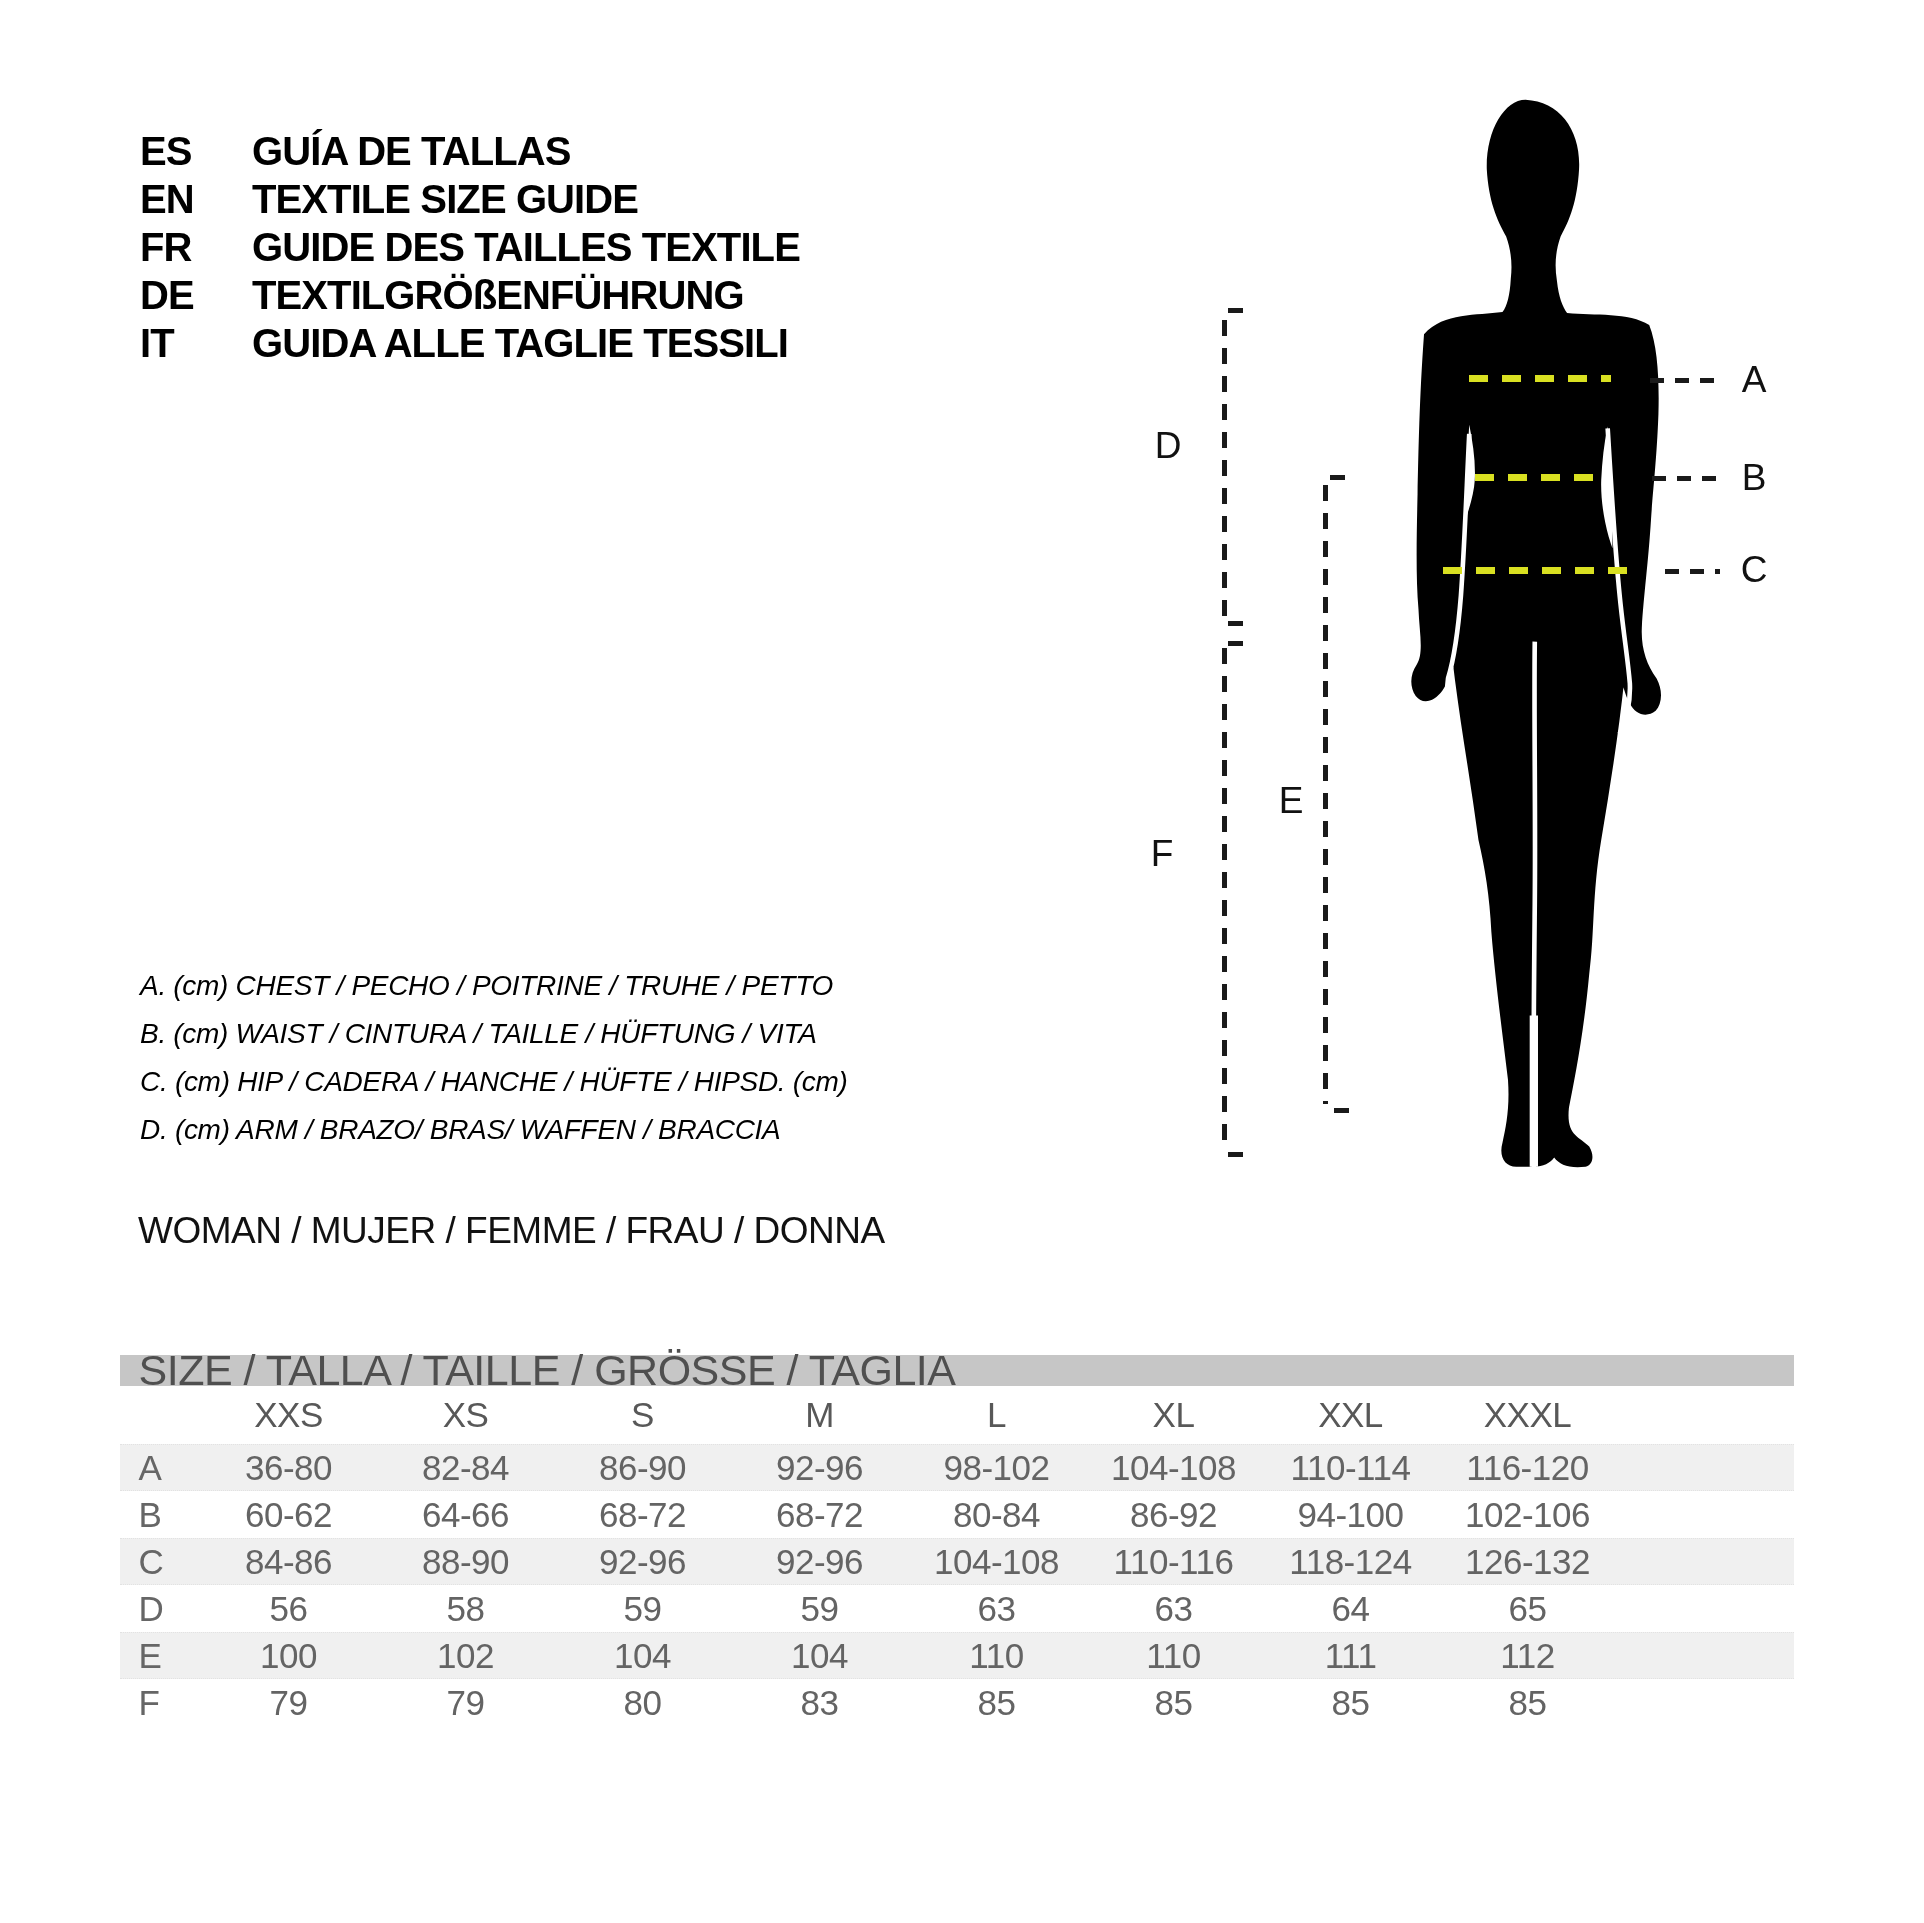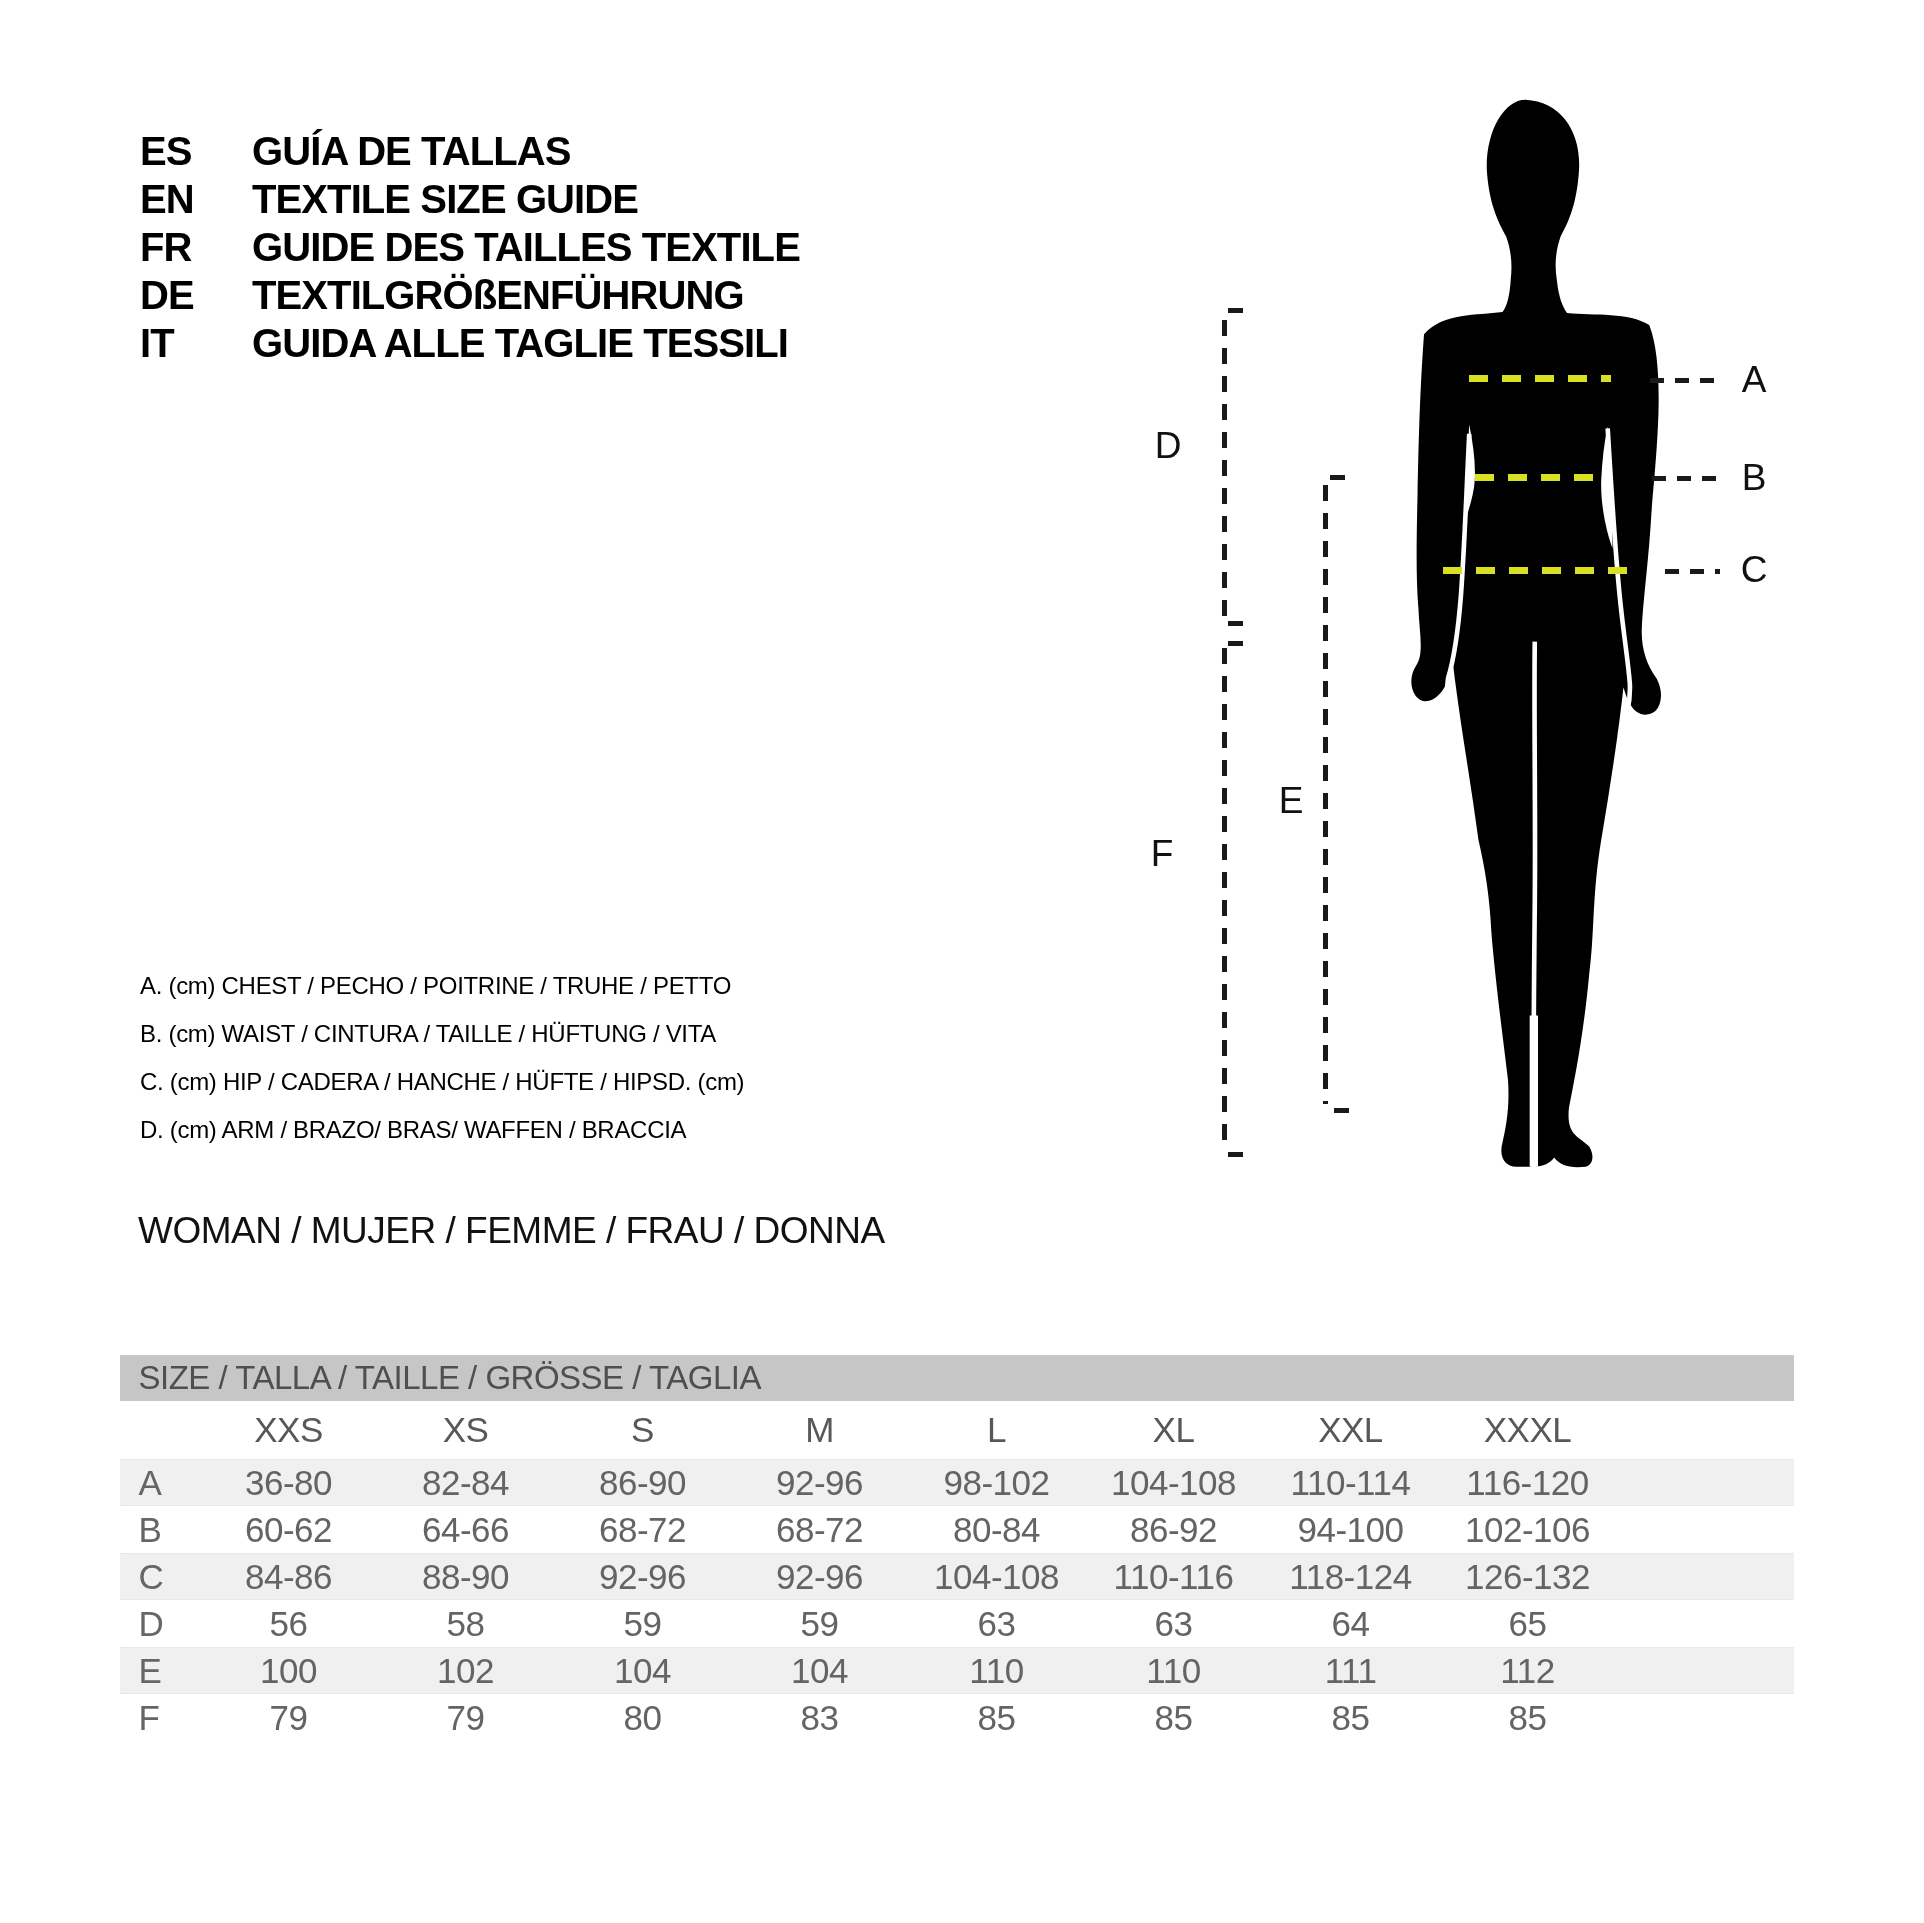--- a/index.html
+++ b/index.html
@@ -11,37 +11,37 @@
   .abs{position:absolute;}
 
   
   .lang-block{left:140px;top:127px;}
   .lang-row{display:flex;height:48px;align-items:center;}
   .lang-code{display:inline-block;width:112px;font-size:40px;font-weight:700;color:#000;letter-spacing:-0.9px;}
   .lang-title{font-size:40px;font-weight:700;color:#000;letter-spacing:-0.9px;white-space:nowrap;}
 
   
   .legend-block{left:140px;top:962px;}
-  .legend-line{height:48px;display:flex;align-items:center;font-size:24px;color:#000;letter-spacing:-0.3px;white-space:nowrap;}
+  .legend-line{height:48px;display:flex;align-items:center;font-size:28px;color:#000;letter-spacing:-0.3px;white-space:nowrap;font-style:italic;}
 
   
   .gender-line{left:138px;top:1208px;height:46px;display:flex;align-items:center;font-size:37px;color:#111;letter-spacing:-0.5px;}
 
   
   .figure-svg{left:1338px;top:74px;width:388px;height:1126px;}
   .vdash{width:4.6px;background:repeating-linear-gradient(180deg,#1a1a1a 0 15.7px,transparent 15.7px 28px);}
   .hdash{height:4.6px;background:repeating-linear-gradient(90deg,#1a1a1a 0 14px,transparent 14px 25px);}
   .ydash{height:7.4px;background:repeating-linear-gradient(90deg,var(--accent) 0 19.4px,transparent 19.4px 33px);}
   .tick{width:14.8px;height:4.6px;background:#1a1a1a;}
   .mlabel{font-size:37px;color:#111;transform:translate(-50%,-50%);}
 
   
   .table-wrap{left:120px;top:1355px;width:1674px;}
-  .size-bar{height:46px;background:var(--bar);display:flex;align-items:center;padding-left:18.5px;box-sizing:border-box;
-            font-size:33px;color:#4f4f4f;letter-spacing:-0.5px;}
+  .size-bar{height:31px;background:var(--bar);display:flex;align-items:center;padding-left:18.5px;box-sizing:border-box;
+            font-size:43px;color:#4f4f4f;letter-spacing:-0.5px;}
   .trow{display:grid;grid-template-columns:80px repeat(8,177px) 179px;height:47px;box-sizing:border-box;}
   .trow.hrow{height:58px;}
   .trow.shaded{background:var(--shade);border-top:1.8px dotted #e2e2e2;border-bottom:1.8px dotted #e2e2e2;}
   .tcell{display:flex;align-items:center;justify-content:center;font-size:35px;color:var(--muted);letter-spacing:-0.5px;}
   .tcell.lbl{justify-content:flex-start;padding-left:18.5px;color:#666;}
   .tcell.hcell{color:#585858;}
 </style>
 </head>
 <body style="--accent: #d9e021; --bar: #c6c6c6; --shade: #f0f0f0; --muted: #646464;">
 

